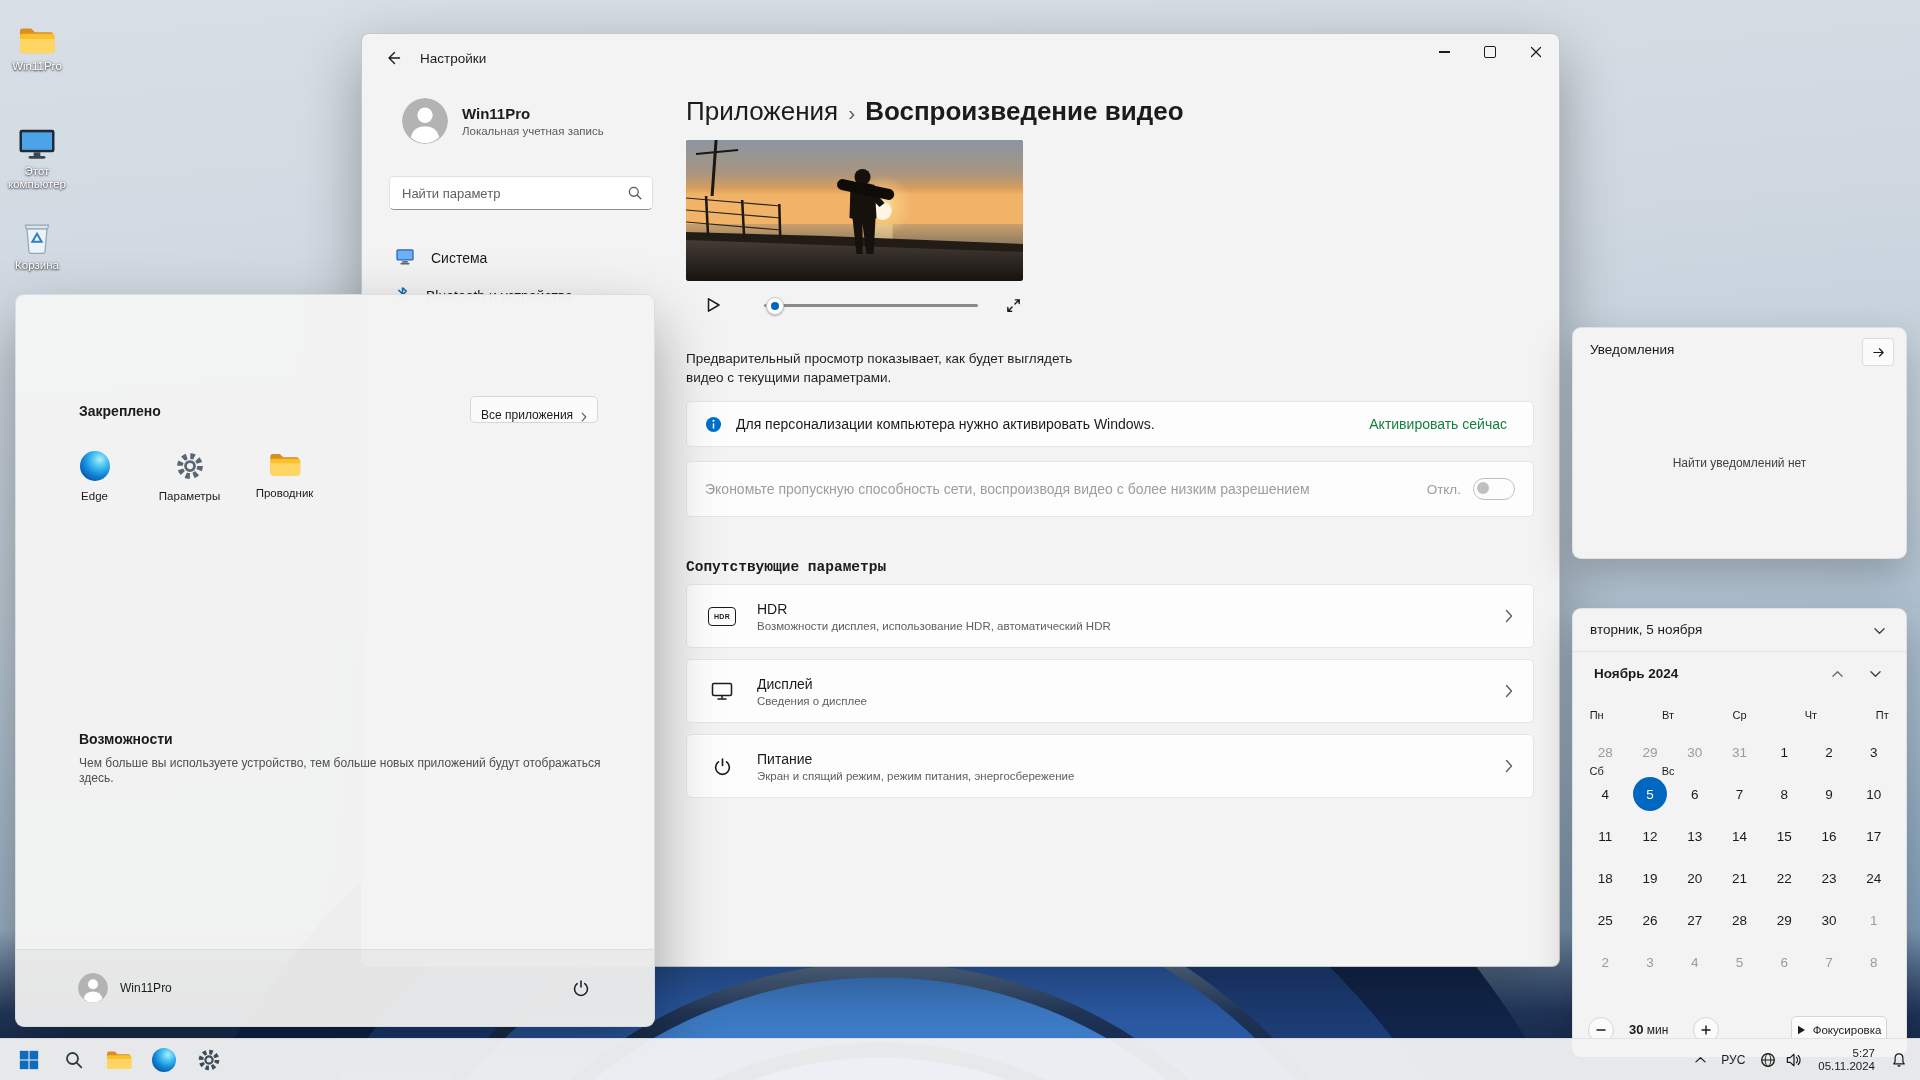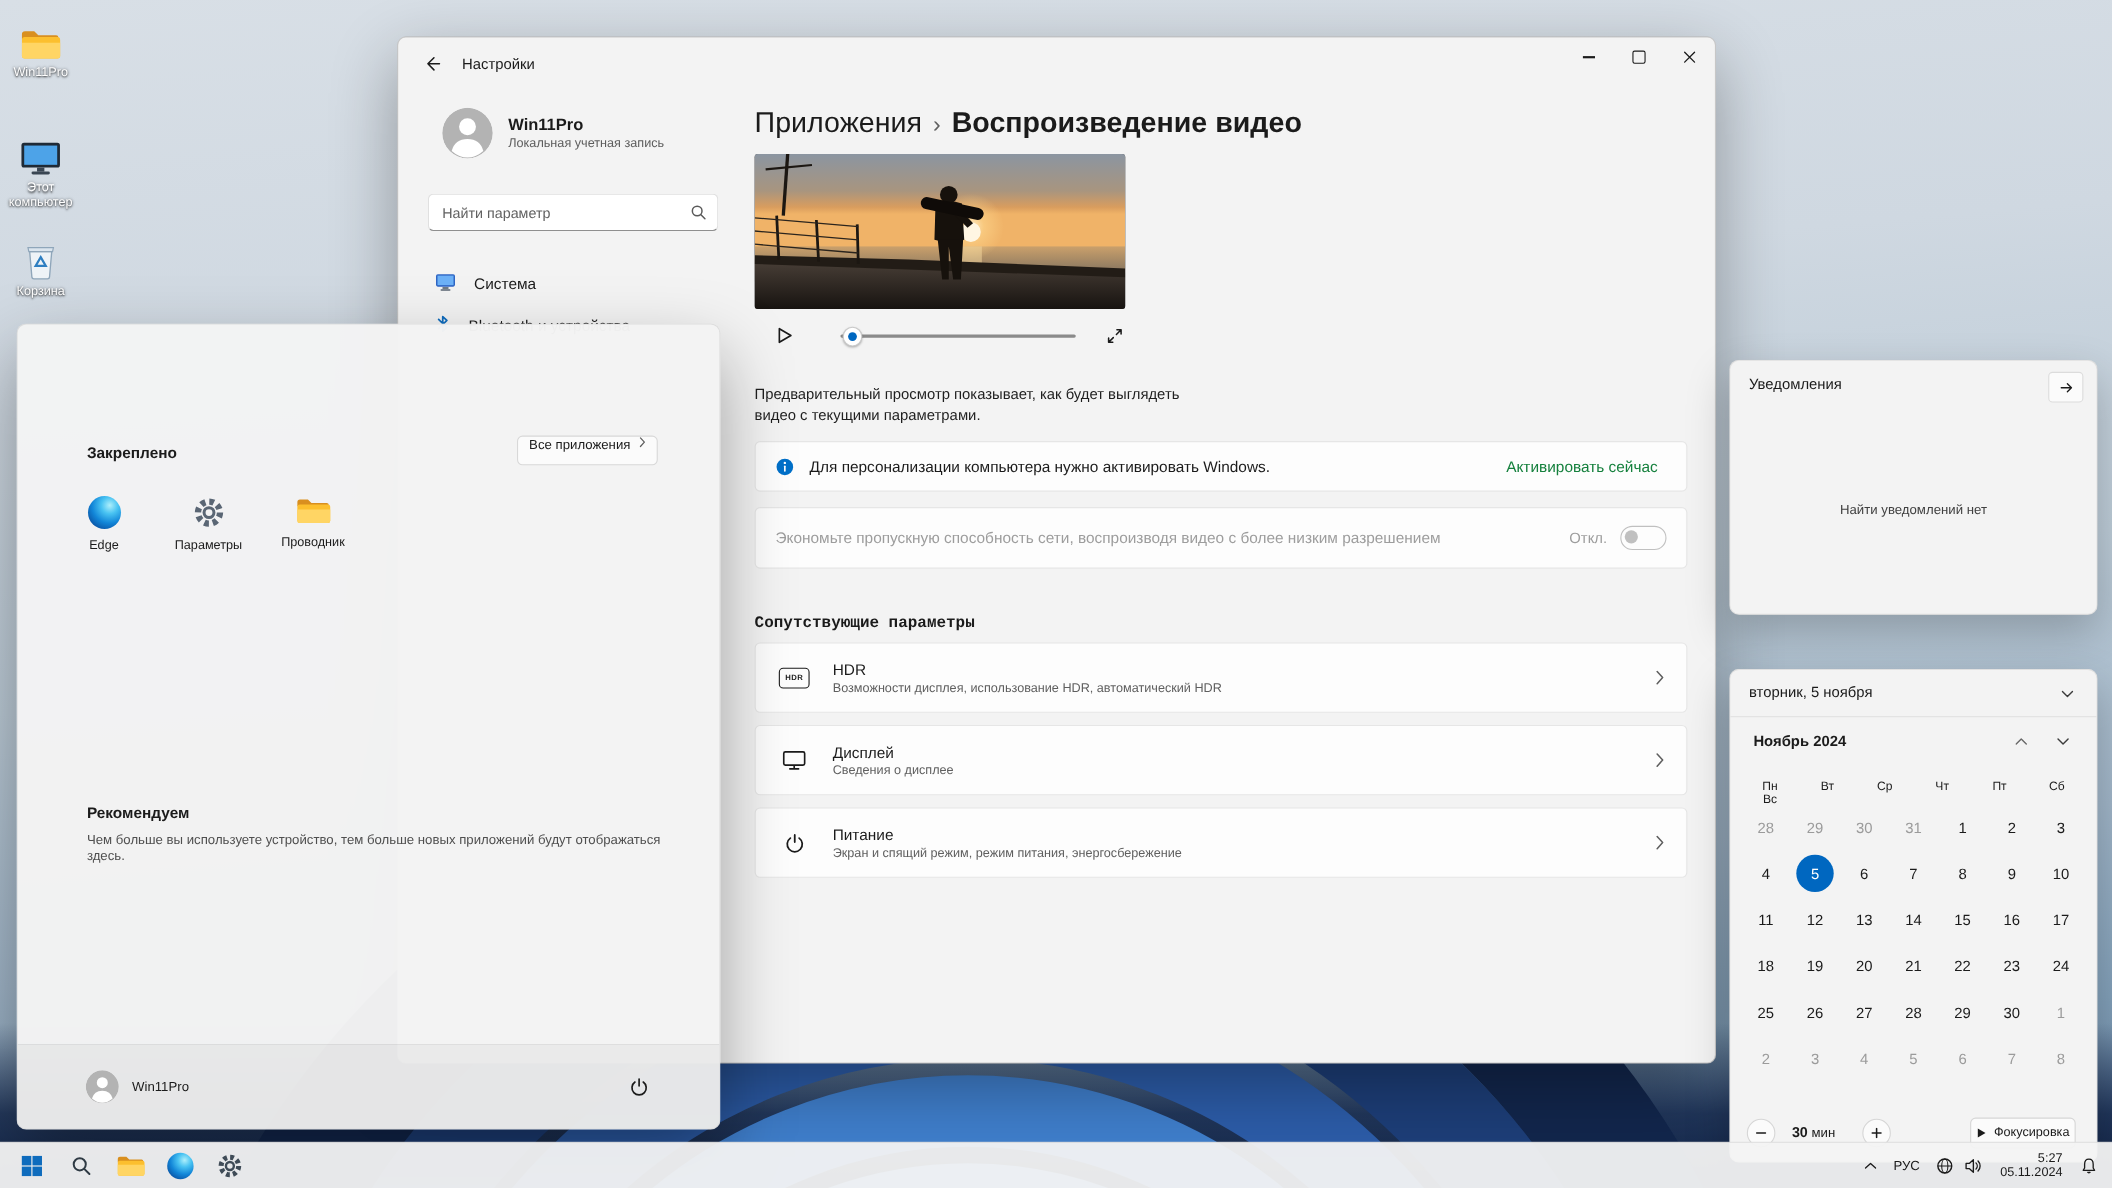--- a/index.html
+++ b/index.html
@@ -77,21 +77,21 @@
   .start-menu{position:absolute;left:15px;top:294px;width:638px;height:731px;background:rgba(243,243,243,.98);
     border:1px solid rgba(0,0,0,.09);border-radius:9px;box-shadow:0 28px 64px rgba(0,0,0,.35);z-index:5;overflow:hidden;}
   .sm-search{position:absolute;left:32px;top:33px;width:575px;height:34px;background:#fff;border:1px solid #cdcdcd;
     border-bottom:1px solid #7a7a7a;border-radius:18px;box-sizing:border-box;}
   .sm-search .glyph{position:absolute;left:14px;top:9px;}
   .sm-search input{width:100%;height:100%;border:none;outline:none;background:transparent;font-family:inherit;
     font-size:13px;padding:0 16px 0 38px;box-sizing:border-box;color:#1b1b1b;}
   .sm-search input::placeholder{color:#6b6b6b;}
   .sm-pinned-header{position:absolute;left:63px;top:108px;font-size:14px;font-weight:700;}
   .sm-allapps{position:absolute;left:454px;top:101px;height:27px;padding:0 10px;background:#fbfbfb;border:1px solid #d8d8d8;
-    border-radius:5px;display:flex;align-items:flex-start;gap:8px;font-size:12px;box-sizing:border-box;}
+    border-radius:5px;display:flex;align-items:flex-end;gap:8px;font-size:12px;box-sizing:border-box;}
   .sm-apps{position:absolute;left:31px;top:148px;display:flex;}
   .sm-app{width:95px;height:88px;display:flex;flex-direction:column;align-items:center;padding-top:8px;gap:9px;border-radius:5px;}
   .sm-app-label{font-size:11.5px;color:#1b1b1b;}
   .sm-rec-header{position:absolute;left:63px;top:436px;font-size:14px;font-weight:700;}
   .sm-rec-text{position:absolute;left:63px;top:461px;max-width:528px;font-size:12px;line-height:15px;color:#4f4f4f;}
   .sm-footer{position:absolute;left:0;right:0;bottom:0;height:76px;background:rgba(0,0,0,.035);border-top:1px solid rgba(0,0,0,.05);}
   .sm-user{position:absolute;left:62px;top:23px;display:flex;align-items:center;gap:12px;font-size:12px;border-radius:5px;}
   .sm-power{position:absolute;left:547px;top:21px;width:36px;height:34px;display:flex;align-items:center;justify-content:center;border-radius:5px;}
   .edge-ball{width:30px;height:30px;border-radius:50%;
     background:radial-gradient(circle at 66% 28%,#aeeffb 0%,#49c3f2 26%,#1286d8 55%,#0b57a8 80%,#0a4f9c 100%);}
@@ -107,21 +107,21 @@
 
   
   .calendar-panel{position:absolute;left:1572px;top:572px;width:333px;height:447px;background:#f3f3f3;
     border:1px solid rgba(0,0,0,.08);border-radius:9px;box-shadow:0 16px 40px rgba(0,0,0,.22);z-index:5;margin-top:36px;}
   .cp-header{position:absolute;left:0;top:0;right:0;height:42px;border-bottom:1px solid #e2e2e2;}
   .cp-date{position:absolute;left:17px;top:13px;font-size:13.5px;}
   .cp-collapse{position:absolute;right:12px;top:9px;width:30px;height:25px;display:flex;align-items:center;justify-content:center;border-radius:4px;}
   .cp-month{position:absolute;left:21px;top:57px;font-size:13.5px;font-weight:700;}
   .cp-up{position:absolute;right:56px;top:53px;width:26px;height:24px;display:flex;align-items:center;justify-content:center;border-radius:4px;}
   .cp-down{position:absolute;right:18px;top:53px;width:26px;height:24px;display:flex;align-items:center;justify-content:center;border-radius:4px;}
-  .cp-weekdays{position:absolute;left:10px;right:10px;top:100px;display:grid;grid-template-columns:repeat(6,1fr);}
+  .cp-weekdays{position:absolute;left:10px;right:10px;top:100px;display:grid;grid-template-columns:repeat(5,1fr);gap:44px;}
   .cp-wd{text-align:center;font-size:11px;color:#1b1b1b;}
   .cp-grid{position:absolute;left:10px;right:10px;top:122px;display:grid;grid-template-columns:repeat(7,1fr);grid-auto-rows:42px;}
   .cal-cell{display:flex;align-items:center;justify-content:center;font-size:13.5px;color:#1b1b1b;}
   .cal-cell.out{color:#9b9b9b;}
   .day-circle{width:34px;height:34px;border-radius:50%;background:#0067c0;color:#fff;
     display:flex;align-items:center;justify-content:center;}
   .cp-footer{position:absolute;left:0;right:0;bottom:11px;height:30px;}
   .cp-minus,.cp-plus{position:absolute;top:2px;width:26px;height:26px;border:1px solid #d6d6d6;border-radius:50%;
     background:#fbfbfb;display:flex;align-items:center;justify-content:center;box-sizing:border-box;}
   .cp-minus{left:15px;} .cp-plus{left:120px;}
@@ -428,21 +428,21 @@
       <div class="sm-app">
         <svg class="folder-svg" width="32" height="27" viewBox="0 0 24 20">
           <path d="M1 4 q0-1.8 1.8-1.8 h5.4 l2.4 2.4 h10.4 q1.4 0 1.4 1.4 v0.8 h-21.4 z" fill="#d98f1f"></path>
           <rect x="1" y="5.6" width="22.4" height="12.6" rx="1.6" fill="#fcbf2e"></rect>
           <path d="M1 9 h22.4 v7.6 q0 1.6 -1.6 1.6 H2.6 q-1.6 0 -1.6 -1.6 z" fill="#ffd564"></path>
         </svg>
         <div class="sm-app-label">Проводник</div>
       </div>
     </div>
 
-    <div class="sm-rec-header">Рекомендуем</div>
+    <div class="sm-rec-header">Возможности</div>
     <div class="sm-rec-text">Чем больше вы используете устройство, тем больше новых приложений будут отображаться здесь.</div>
 
     <div class="sm-footer">
       <div class="sm-user">
         <svg class="avatar" width="30" height="30" viewBox="0 0 24 24">
           <circle cx="12" cy="12" r="12" fill="#b3b3b3"></circle>
           <circle cx="12" cy="9" r="4" fill="#fff"></circle>
           <path d="M4.5 20.5 Q6 14.8 12 14.8 Q18 14.8 19.5 20.5 Q16 23.6 12 23.6 Q8 23.6 4.5 20.5 Z" fill="#fff"></path>
         </svg>
         <span>Win11Pro</span>

